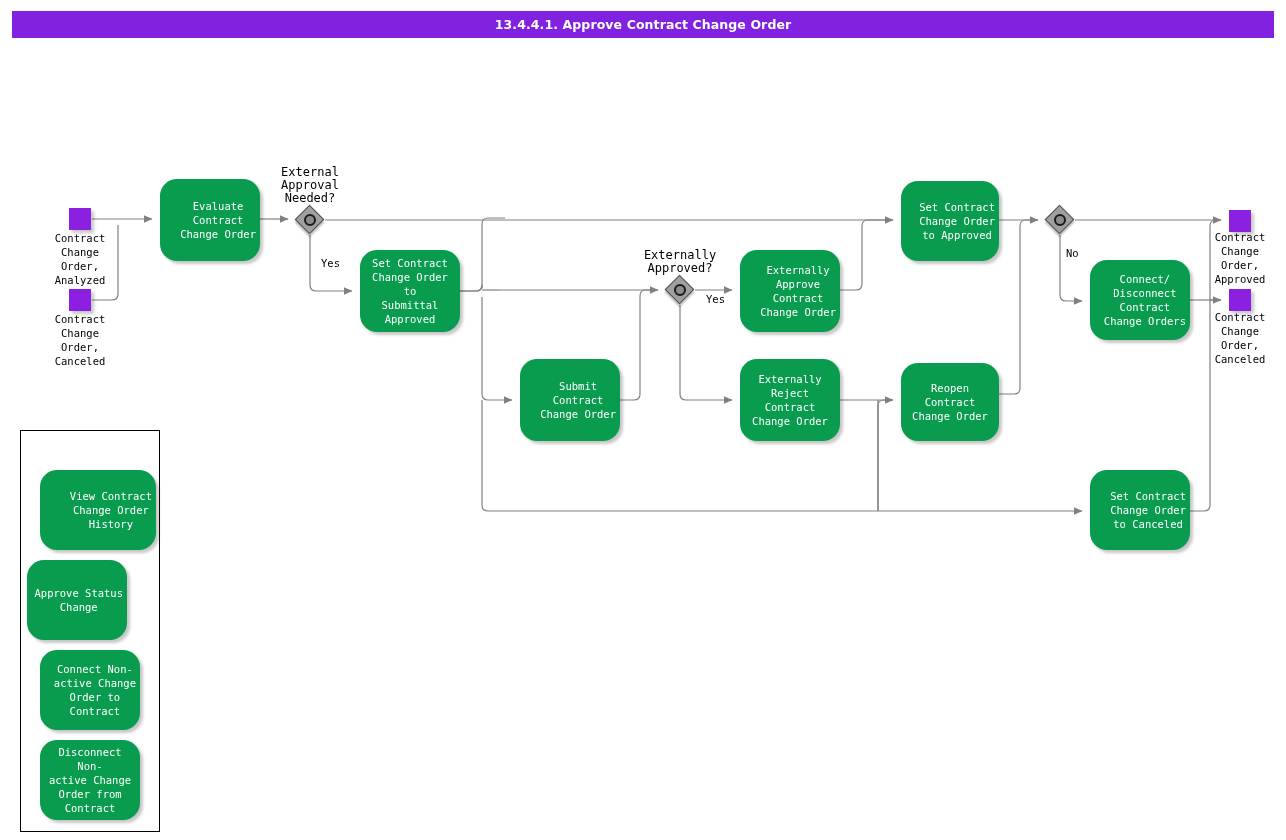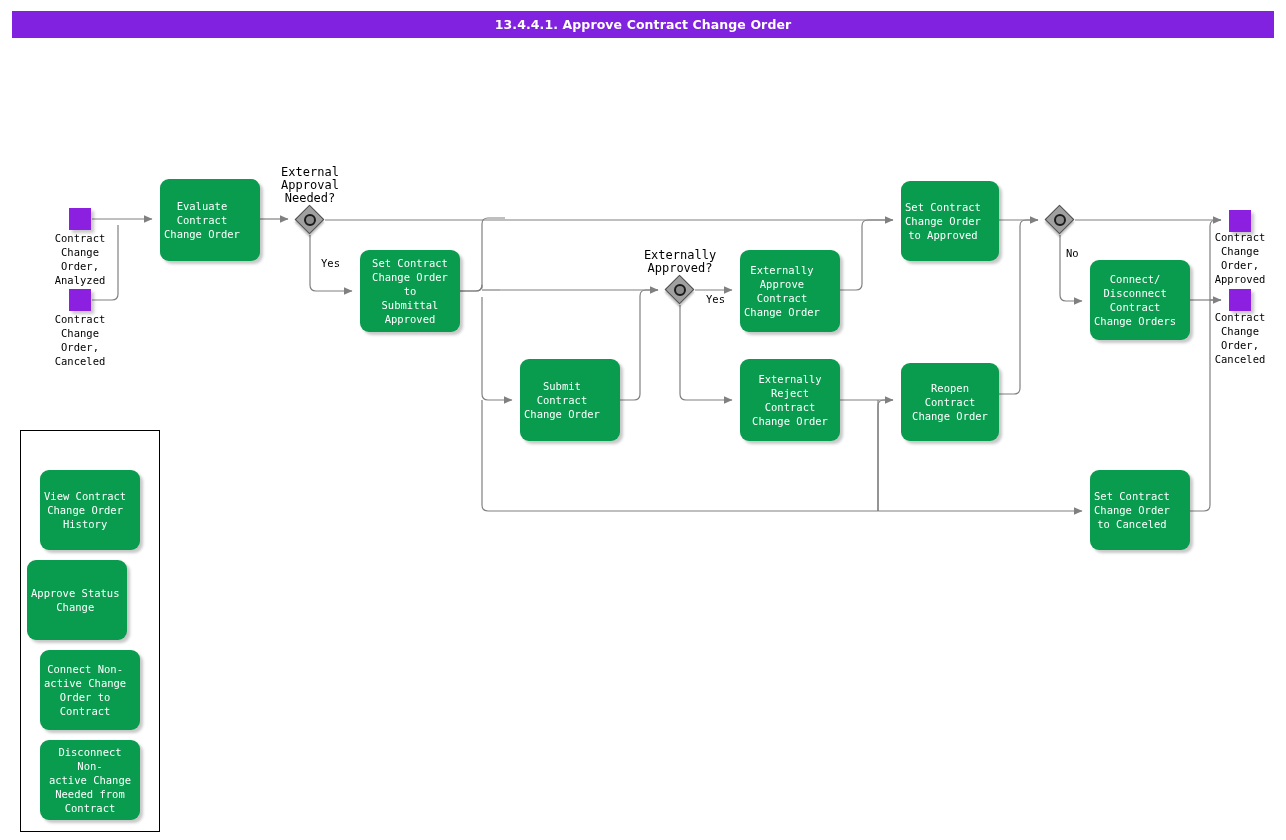--- a/index.html
+++ b/index.html
@@ -47,25 +47,25 @@
     top: 0;
     width: 1286px;
     height: 840px;
     pointer-events: none;
   }
 
   
   .task {
     position: absolute;
     background: #099B4E;
-    border-radius: 9px;
+    border-radius: 17px;
     box-shadow: 3px 3px 3px rgba(0,0,0,0.22);
     display: flex;
     align-items: center;
-    justify-content: flex-start;
+    justify-content: flex-end;
     box-sizing: border-box;
     padding: 2px 4px;
   }
   .task-label {
     color: #ffffff;
     font-family: "DejaVu Sans Mono", monospace;
     font-size: 10.5px;
     line-height: 14px;
     text-align: center;
     white-space: pre-line;
@@ -328,38 +328,38 @@
 
   <div class="edge-label" style="left:321px; top:257px;">Yes</div>
   <div class="edge-label" style="left:706px; top:293px;">Yes</div>
   <div class="edge-label" style="left:1066px; top:247px;">No</div>
 
   <div class="panel-title" style="left:8px; top:399px;">General
 Activities</div>
 
   <div class="panel" style="left:20px; top:430px; width:140px; height:402px;"></div>
 
-  <div class="task" style="left:40px; top:470px; width:100px; height:80px;">
+  <div class="task" style="left:40px; top:470px; width:116px; height:80px;">
     <span class="task-label">View Contract
 Change Order
 History</span>
   </div>
 
   <div class="task" style="left:27px; top:560px; width:100px; height:80px;">
     <span class="task-label">Approve Status
 Change</span>
   </div>
 
   <div class="task" style="left:40px; top:650px; width:100px; height:80px;">
     <span class="task-label">Connect Non-
 active Change
 Order to
 Contract</span>
   </div>
 
   <div class="task" style="left:40px; top:740px; width:100px; height:80px;">
     <span class="task-label">Disconnect Non-
 active Change
-Needed from
+Order from
 Contract</span>
   </div>
 
 </div>
 
 </body></html>

